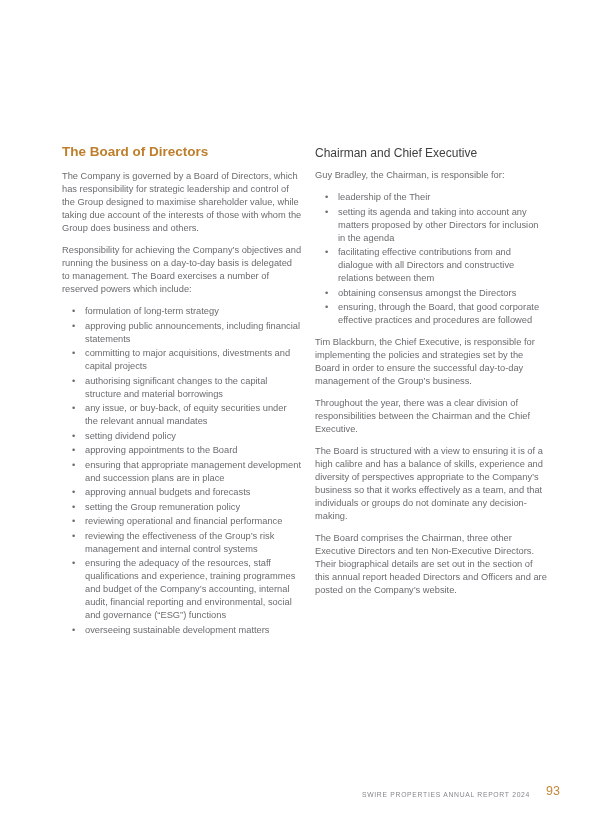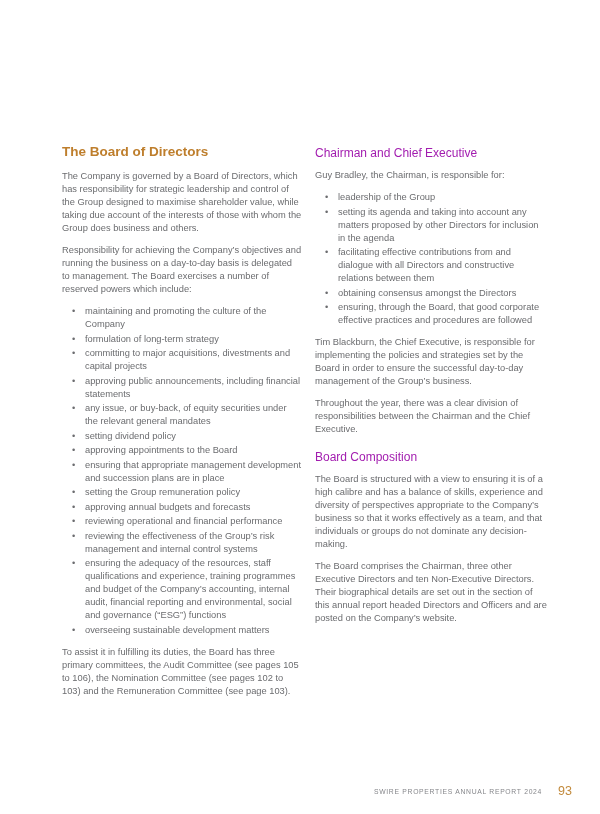--- a/index.html
+++ b/index.html
@@ -27,21 +27,21 @@
     font-size: 13.5px;
     line-height: 16px;
     font-weight: bold;
     color: #be7e2c;
     margin: 0 0 10px 0;
   }
   h2.section-heading {
     font-size: 12px;
     line-height: 15px;
     font-weight: 400;
-    color: #a21caf;
+    color: #404040;
     margin: 0 0 8px 0;
   }
   h2.section-heading.mt { margin-top: 14px; }
   .col-right h2.section-heading:first-child { margin-top: 2px; }
 
   p.body-para {
     font-size: 9.3px;
     line-height: 13px;
     margin: 0 0 9px 0;
     color: #6b6c6f;
@@ -62,24 +62,24 @@
   ul.bullet-list li::before {
     content: "\2022";
     position: absolute;
     left: 0;
     top: 0;
     color: #6b6c6f;
   }
 
   .footer {
     position: absolute;
-    right: 28px;
+    right: 40px;
     bottom: 16px;
     display: flex;
-    align-items: center;
+    align-items: flex-end;
     gap: 16px;
   }
   .footer-title {
     font-size: 6.8px;
     letter-spacing: 0.7px;
     color: #85868a;
     text-transform: uppercase;
   }
   .footer-page {
     font-size: 12.5px;
@@ -95,58 +95,56 @@
 
     <div class="col-left">
       <h1 class="doc-title">The Board of Directors</h1>
 
 
       <p class="body-para">The Company is governed by a Board of Directors, which has responsibility for strategic leadership and control of the Group designed to maximise shareholder value, while taking due account of the interests of those with whom the Group does business and others.</p>
 
       <p class="body-para">Responsibility for achieving the Company’s objectives and running the business on a day-to-day basis is delegated to management. The Board exercises a number of reserved powers which include:</p>
 
       <ul class="bullet-list">
-          <li>maintaining and promoting the culture of the Company</li>
           <li>formulation of long-term strategy</li>
+          <li>approving public announcements, including financial statements</li>
           <li>committing to major acquisitions, divestments and capital projects</li>
-          <li>approving public announcements, including financial statements</li>
-          <li>any issue, or buy-back, of equity securities under the relevant general mandates</li>
+          <li>authorising significant changes to the capital structure and material borrowings</li>
+          <li>any issue, or buy-back, of equity securities under the relevant annual mandates</li>
           <li>setting dividend policy</li>
           <li>approving appointments to the Board</li>
           <li>ensuring that appropriate management development and succession plans are in place</li>
+          <li>approving annual budgets and forecasts</li>
           <li>setting the Group remuneration policy</li>
-          <li>approving annual budgets and forecasts</li>
           <li>reviewing operational and financial performance</li>
           <li>reviewing the effectiveness of the Group’s risk management and internal control systems</li>
           <li>ensuring the adequacy of the resources, staff qualifications and experience, training programmes and budget of the Company’s accounting, internal audit, financial reporting and environmental, social and governance (“ESG”) functions</li>
           <li>overseeing sustainable development matters</li>
         </ul>
 
-      <p class="body-para">To assist it in fulfilling its duties, the Board has three primary committees, the Audit Committee (see pages 105 to 106), the Nomination Committee (see pages 102 to 103) and the Remuneration Committee (see page 103).</p>
     </div>
 
     <div class="col-right">
       <h2 class="section-heading">Chairman and Chief Executive</h2>
 
 
       <p class="body-para">Guy Bradley, the Chairman, is responsible for:</p>
 
       <ul class="bullet-list">
-          <li>leadership of the Group</li>
+          <li>leadership of the Their</li>
           <li>setting its agenda and taking into account any matters proposed by other Directors for inclusion in the agenda</li>
           <li>facilitating effective contributions from and dialogue with all Directors and constructive relations between them</li>
           <li>obtaining consensus amongst the Directors</li>
           <li>ensuring, through the Board, that good corporate effective practices and procedures are followed</li>
         </ul>
 
       <p class="body-para">Tim Blackburn, the Chief Executive, is responsible for implementing the policies and strategies set by the Board in order to ensure the successful day-to-day management of the Group’s business.</p>
 
       <p class="body-para">Throughout the year, there was a clear division of responsibilities between the Chairman and the Chief Executive.</p>
 
-      <h2 class="section-heading mt">Board Composition</h2>
 
       <p class="body-para">The Board is structured with a view to ensuring it is of a high calibre and has a balance of skills, experience and diversity of perspectives appropriate to the Company’s business so that it works effectively as a team, and that individuals or groups do not dominate any decision-making.</p>
 
       <p class="body-para">The Board comprises the Chairman, three other Executive Directors and ten Non-Executive Directors. Their biographical details are set out in the section of this annual report headed Directors and Officers and are posted on the Company’s website.</p>
     </div>
 
   </div>
 
   <div class="footer">
     <span class="footer-title">SWIRE PROPERTIES ANNUAL REPORT 2024</span>

